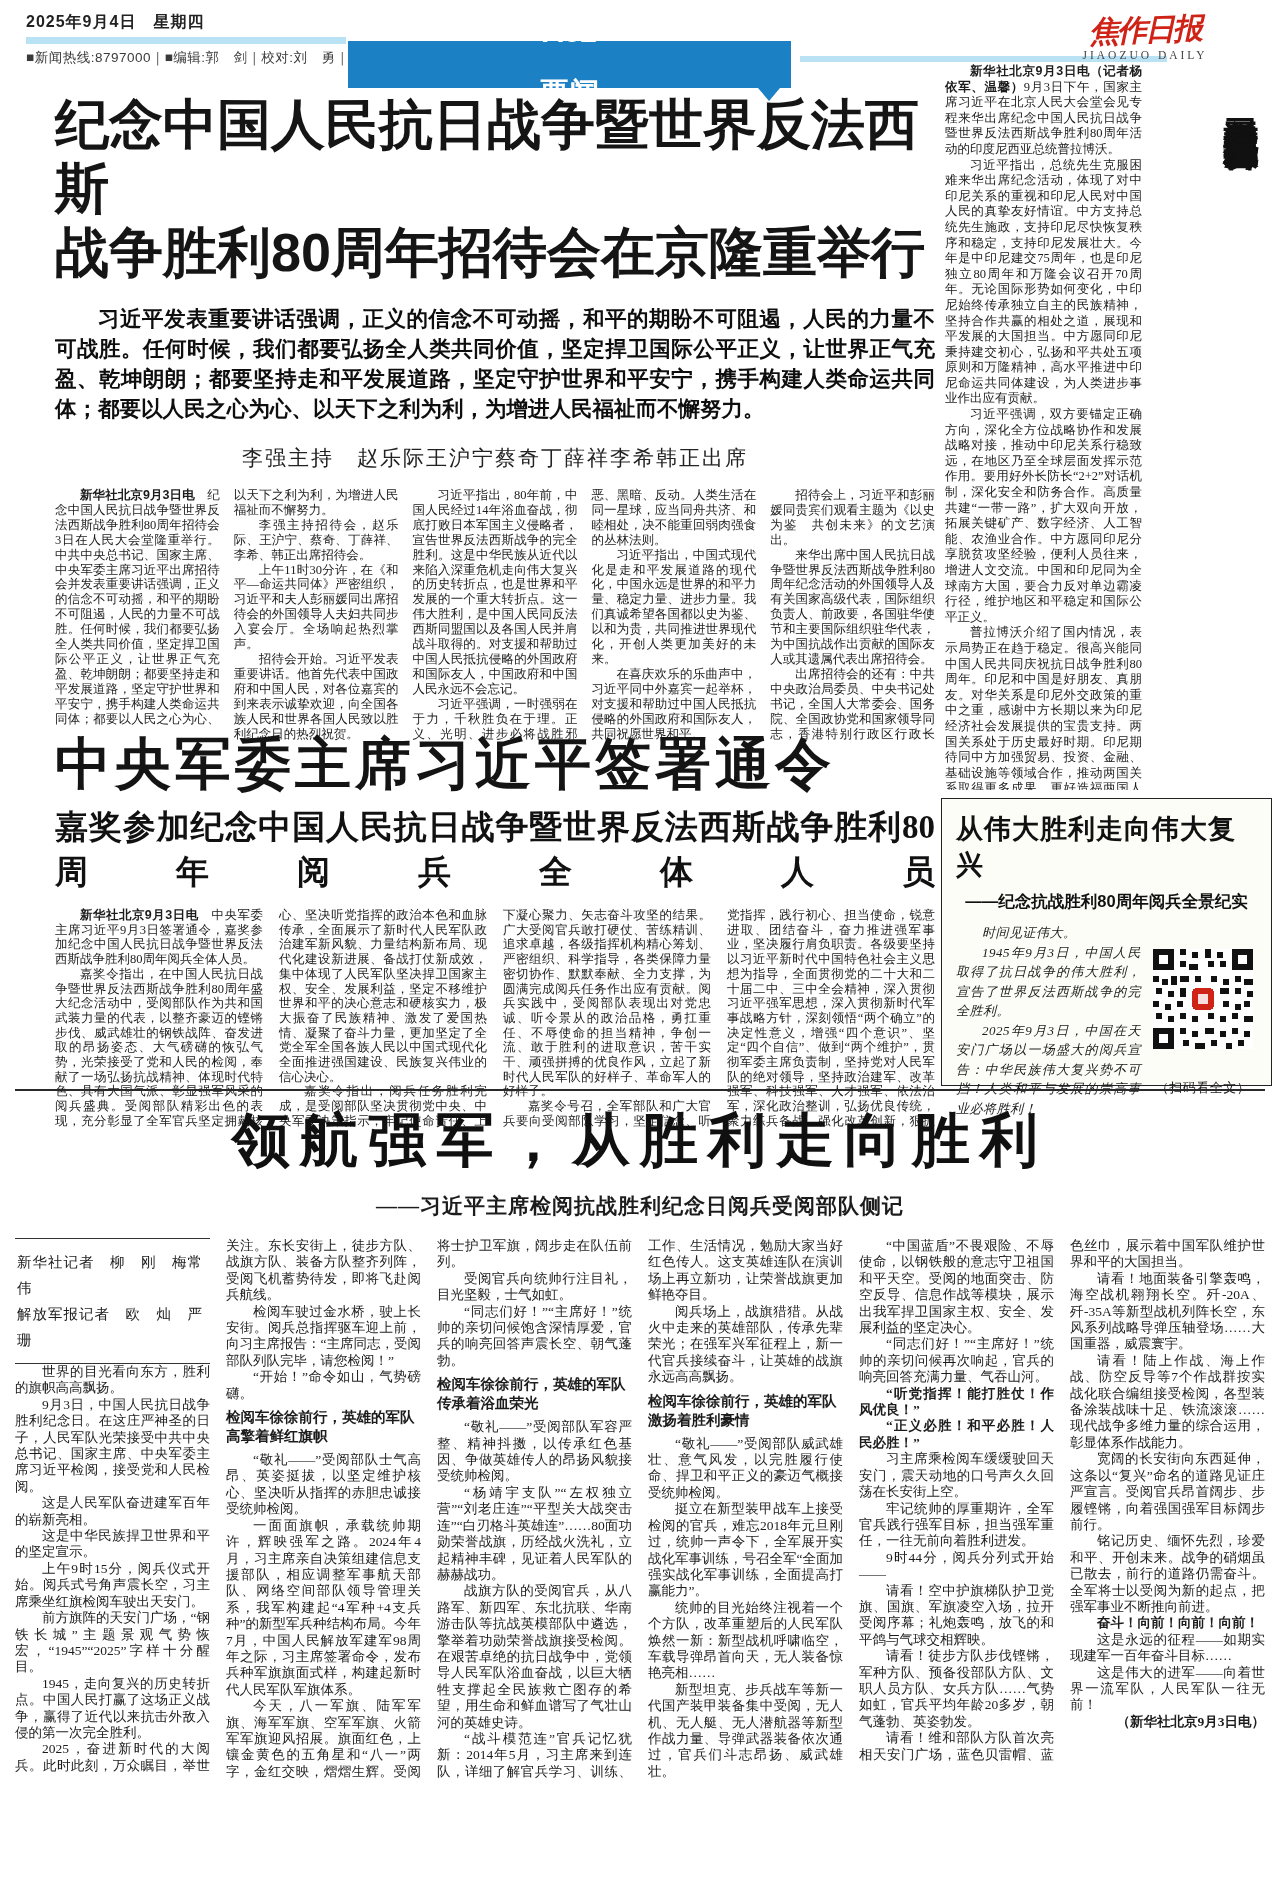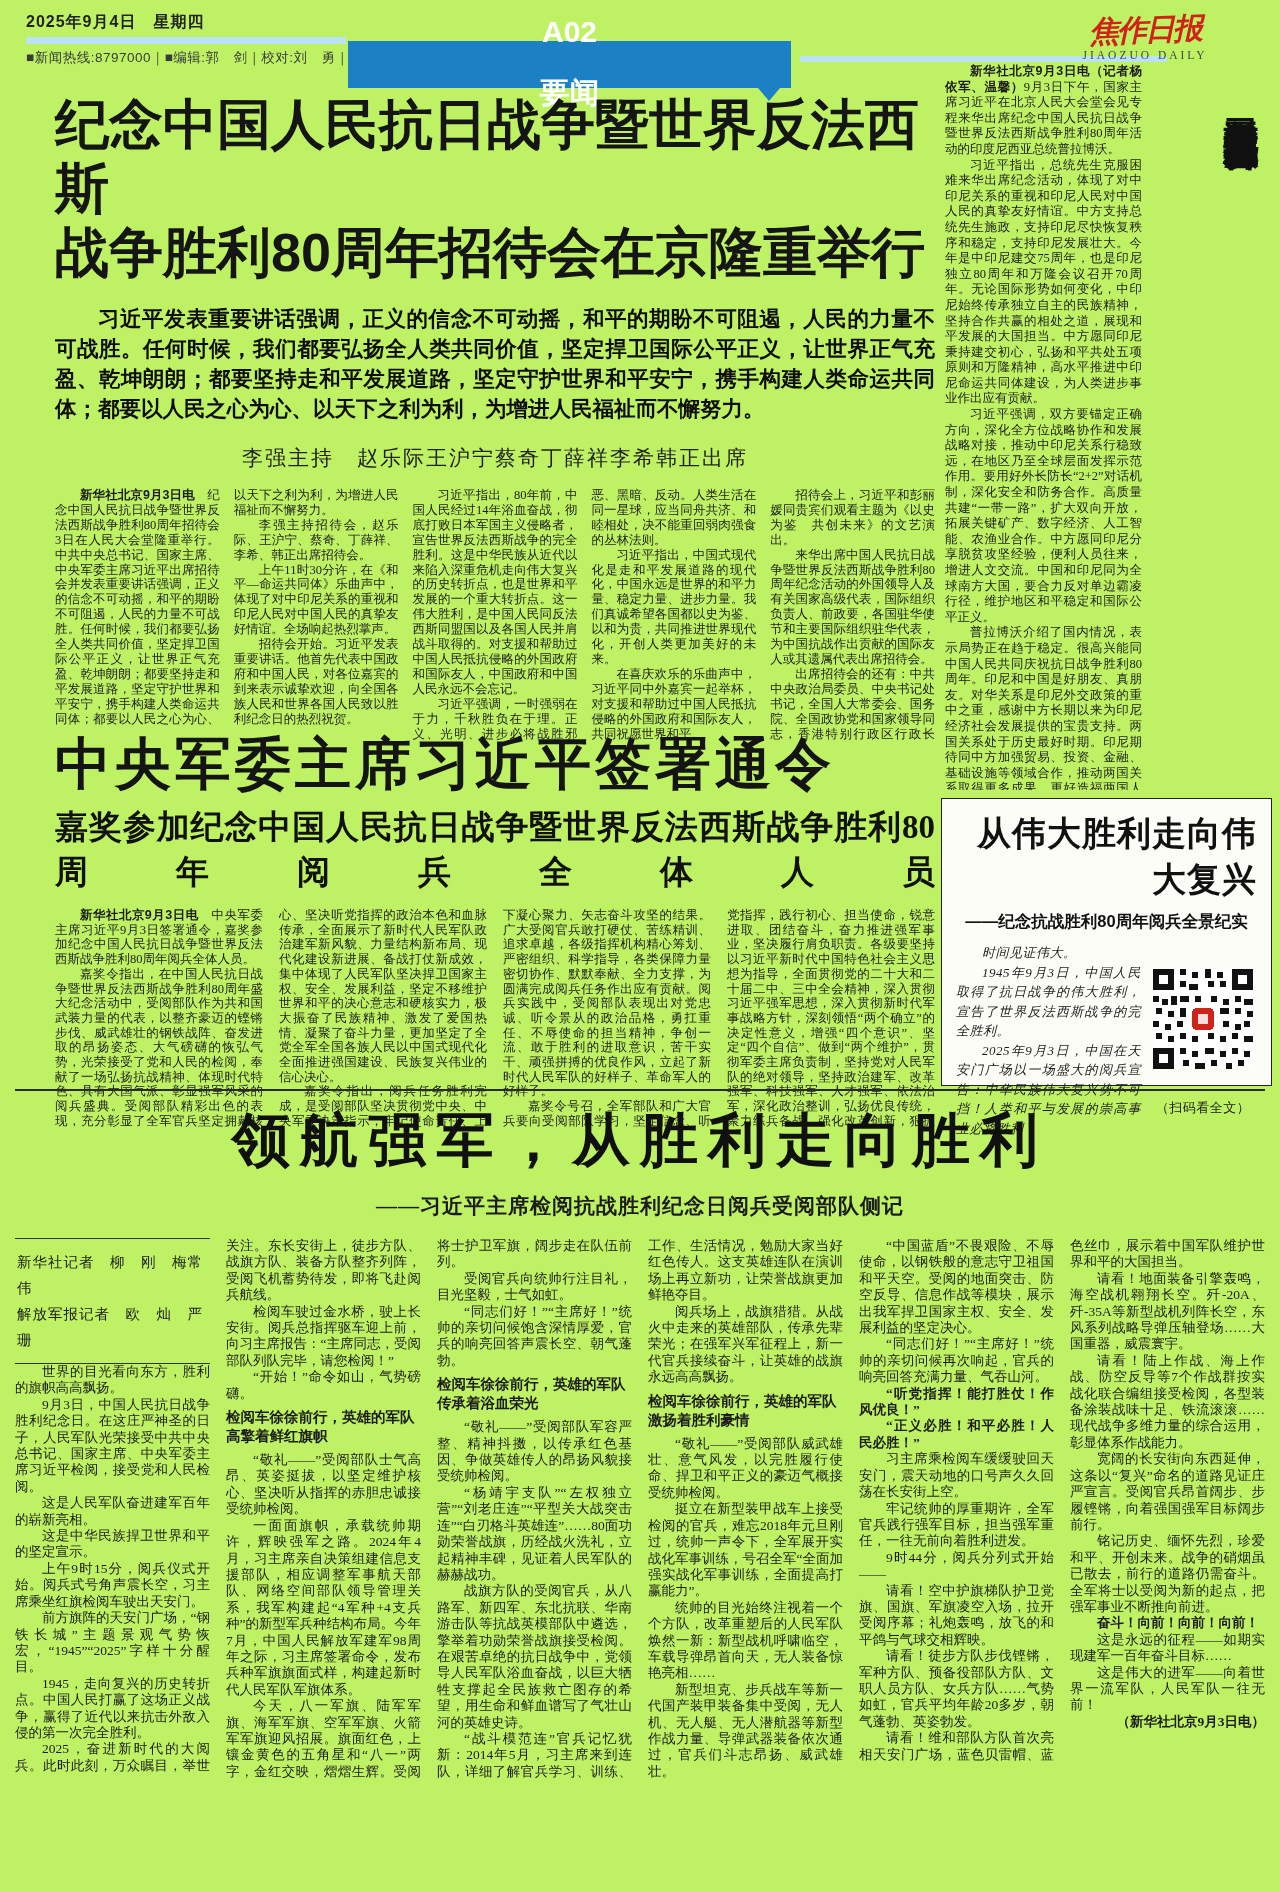--- a/index.html
+++ b/index.html
@@ -1,16 +1,16 @@
 <!DOCTYPE html>
 <html><head>
 <meta charset="utf-8">
 <style>
   html,body{margin:0;padding:0;background:#e8e8e4;}
-  .page{position:relative;width:1280px;height:1892px;margin:0 auto;background:#bef264;overflow:hidden;
+  .page{position:relative;width:1280px;height:1892px;margin:0 auto;background:#ffffff;overflow:hidden;
         font-family:"Liberation Serif","DejaVu Serif",serif;color:#1c1c1c;}
   [data-interactable]{box-sizing:border-box;}
 
   
   .date{position:absolute;left:26px;top:12px;font-family:"Liberation Sans","DejaVu Sans",sans-serif;
         font-size:16px;font-weight:700;color:#222;letter-spacing:1px;}
   .blue-bar1{position:absolute;left:26px;top:37px;width:320px;height:7px;background:#b9e2f5;}
   .info-line{position:absolute;left:26px;top:49px;font-family:"Liberation Sans","DejaVu Sans",sans-serif;
         font-size:13.5px;color:#3a3a3a;letter-spacing:.5px;}
   .banner{position:absolute;left:348px;top:41px;width:443px;height:47px;background:#1b80c4;
@@ -47,21 +47,21 @@
   .meet-body{position:absolute;left:945px;top:64px;width:197px;height:726px;overflow:hidden;
         font-size:12.5px;line-height:15.6px;}
   .meet-body p{margin:0;text-indent:2em;text-align:justify;}
   .vhead{position:absolute;left:1160px;top:92px;width:104px;height:650px;
         writing-mode:vertical-rl;font-family:"Liberation Sans","DejaVu Sans",sans-serif;
         font-weight:900;font-size:35px;letter-spacing:1px;color:#111;margin:auto;text-align:left;}
 
   
   .fbox{position:absolute;left:941px;top:798px;width:331px;height:288px;border:1.5px solid #222;
         background:#fdfdf8;padding:12px 14px;box-sizing:border-box;}
-  .fbox .ft{font-size:34px;font-weight:900;text-align:right;letter-spacing:1px;color:#111;}
+  .fbox .ft{font-size:27px;font-weight:900;text-align:left;letter-spacing:1px;color:#111;}
   .fbox .fs{font-family:"Liberation Sans","DejaVu Sans",sans-serif;font-size:16.5px;font-weight:700;
         text-align:center;margin-top:8px;color:#111;}
   .fbox .fb{display:flex;margin-top:10px;}
   .fbox .ftext{flex:1;font-style:italic;font-size:13px;line-height:19.5px;letter-spacing:.5px;}
   .fbox .ftext p{margin:0;text-indent:2em;text-align:justify;}
   .fqr{width:108px;margin-left:8px;text-align:center;}
   .fqr svg{width:100px;height:100px;margin-top:26px;}
   .fqr .cap{font-size:13px;margin-top:26px;letter-spacing:.5px;}
 
   
@@ -106,21 +106,21 @@
   </div>
 
   <div class="top-art" data-interactable="false">
     <div class="hl-big" data-interactable="false">纪念中国人民抗日战争暨世界反法西斯</div>
     <div class="hl-big" data-interactable="false">战争胜利80周年招待会在京隆重举行</div>
     <div class="intro" data-interactable="false">习近平发表重要讲话强调，正义的信念不可动摇，和平的期盼不可阻遏，人民的力量不可战胜。任何时候，我们都要弘扬全人类共同价值，坚定捍卫国际公平正义，让世界正气充盈、乾坤朗朗；都要坚持走和平发展道路，坚定守护世界和平安宁，携手构建人类命运共同体；都要以人民之心为心、以天下之利为利，为增进人民福祉而不懈努力。</div>
     <div class="byline" data-interactable="false">李强主持　赵乐际王沪宁蔡奇丁薛祥李希韩正出席</div>
     <div class="top-body cols" data-interactable="false">
         <p data-interactable="false"><b class="lead">新华社北京9月3日电</b>　纪念中国人民抗日战争暨世界反法西斯战争胜利80周年招待会3日在人民大会堂隆重举行。中共中央总书记、国家主席、中央军委主席习近平出席招待会并发表重要讲话强调，正义的信念不可动摇，和平的期盼不可阻遏，人民的力量不可战胜。任何时候，我们都要弘扬全人类共同价值，坚定捍卫国际公平正义，让世界正气充盈、乾坤朗朗；都要坚持走和平发展道路，坚定守护世界和平安宁，携手构建人类命运共同体；都要以人民之心为心、以天下之利为利，为增进人民福祉而不懈努力。</p>
         <p data-interactable="false">李强主持招待会，赵乐际、王沪宁、蔡奇、丁薛祥、李希、韩正出席招待会。</p>
-        <p data-interactable="false">上午11时30分许，在《和平—命运共同体》乐曲声中，体现了对中印尼关系的重视和印尼人民对中国人民的真挚友好情谊。全场响起热烈掌声。</p>
+        <p data-interactable="false">上午11时30分许，在《和平—命运共同体》严密组织，习近平和夫人彭丽媛同出席招待会的外国领导人夫妇共同步入宴会厅。全场响起热烈掌声。</p>
         <p data-interactable="false">招待会开始。习近平发表重要讲话。他首先代表中国政府和中国人民，对各位嘉宾的到来表示诚挚欢迎，向全国各族人民和世界各国人民致以胜利纪念日的热烈祝贺。</p>
         <p data-interactable="false">习近平指出，80年前，中国人民经过14年浴血奋战，彻底打败日本军国主义侵略者，宣告世界反法西斯战争的完全胜利。这是中华民族从近代以来陷入深重危机走向伟大复兴的历史转折点，也是世界和平发展的一个重大转折点。这一伟大胜利，是中国人民同反法西斯同盟国以及各国人民并肩战斗取得的。对支援和帮助过中国人民抵抗侵略的外国政府和国际友人，中国政府和中国人民永远不会忘记。</p>
         <p data-interactable="false">习近平强调，一时强弱在于力，千秋胜负在于理。正义、光明、进步必将战胜邪恶、黑暗、反动。人类生活在同一星球，应当同舟共济、和睦相处，决不能重回弱肉强食的丛林法则。</p>
         <p data-interactable="false">习近平指出，中国式现代化是走和平发展道路的现代化，中国永远是世界的和平力量、稳定力量、进步力量。我们真诚希望各国都以史为鉴、以和为贵，共同推进世界现代化，开创人类更加美好的未来。</p>
         <p data-interactable="false">在喜庆欢乐的乐曲声中，习近平同中外嘉宾一起举杯，对支援和帮助过中国人民抵抗侵略的外国政府和国际友人，共同祝愿世界和平。</p>
         <p data-interactable="false">招待会上，习近平和彭丽媛同贵宾们观看主题为《以史为鉴　共创未来》的文艺演出。</p>
         <p data-interactable="false">来华出席中国人民抗日战争暨世界反法西斯战争胜利80周年纪念活动的外国领导人及有关国家高级代表，国际组织负责人、前政要，各国驻华使节和主要国际组织驻华代表，为中国抗战作出贡献的国际友人或其遗属代表出席招待会。</p>
         <p data-interactable="false">出席招待会的还有：中共中央政治局委员、中央书记处书记，全国人大常委会、国务院、全国政协党和国家领导同志，香港特别行政区行政长官、澳门特别行政区行政长官。</p>
       </div>
   </div>

